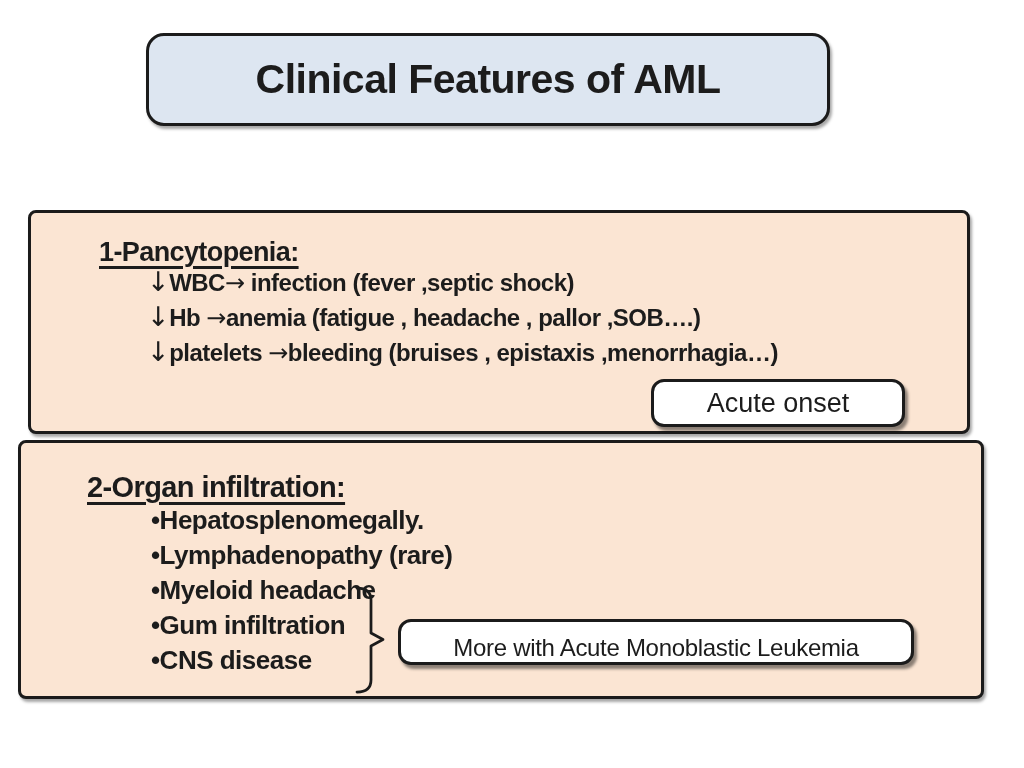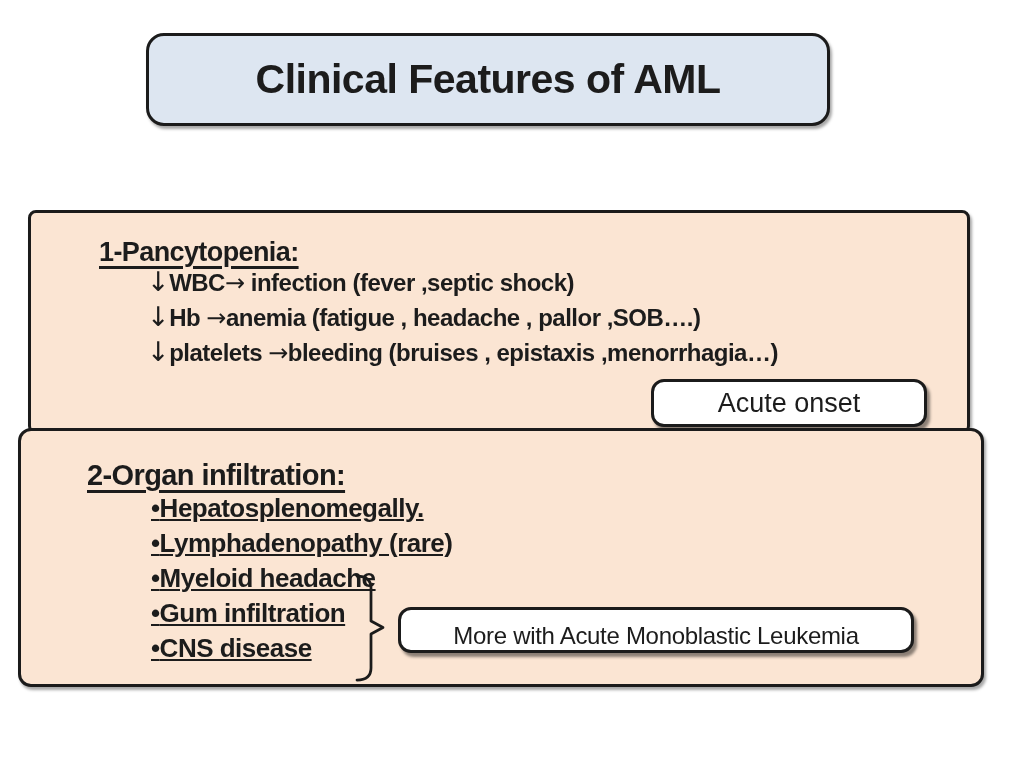--- a/index.html
+++ b/index.html
@@ -42,23 +42,23 @@
     background: var(--panel-fill);
     border: 3px solid var(--line);
     box-shadow: 2px 3px 3px rgba(0,0,0,0.35);
   }
   .panel-1 {
     left: 28px; top: 210px;
     width: 942px; height: 224px;
     border-radius: 8px;
   }
   .panel-2 {
-    left: 18px; top: 428px;
+    left: 18px; top: 440px;
     width: 966px; height: 259px;
-    border-radius: 13px;
+    border-radius: 8px;
   }
 
   .panel-heading {
     position: absolute;
     font-weight: 700;
     letter-spacing: -0.6px;
     text-decoration: underline;
     text-decoration-thickness: 2.5px;
     text-underline-offset: 5px;
   }
@@ -77,41 +77,41 @@
     white-space: pre;
   }
   .arrow {
     font-family: "DejaVu Sans", sans-serif;
     font-weight: 400;
   }
   .sym-line .arrow-down { font-size: 27px; }
 
   .bullet-list {
     position: absolute;
-    left: 130px; top: 60px; text-decoration: underline;
+    left: 130px; top: 60px;
   }
   .bullet-item {
     font-size: 26px;
     font-weight: 700;
     letter-spacing: -0.5px;
     line-height: 35px;
     white-space: pre;
   }
 
   .callout {
     position: absolute;
     background: var(--callout-fill);
     border: 3px solid var(--line);
     border-radius: 13px;
     box-shadow: 3px 4px 3px rgba(0,0,0,0.45);
     display: flex; align-items: center; justify-content: center;
   }
   .callout-1 {
     left: 620px; top: 166px;
-    width: 276px; height: 48px;
+    width: 254px; height: 48px;
     font-size: 27px;
     text-align: center;
   }
   .callout-2 {
     left: 377px; top: 176px;
     width: 516px; height: 46px;
     font-size: 24px;
     letter-spacing: -0.3px;
     align-items: flex-end;
   }

